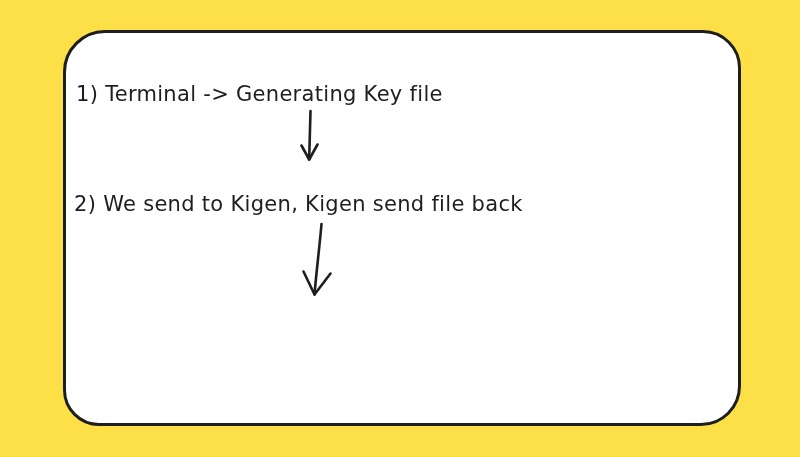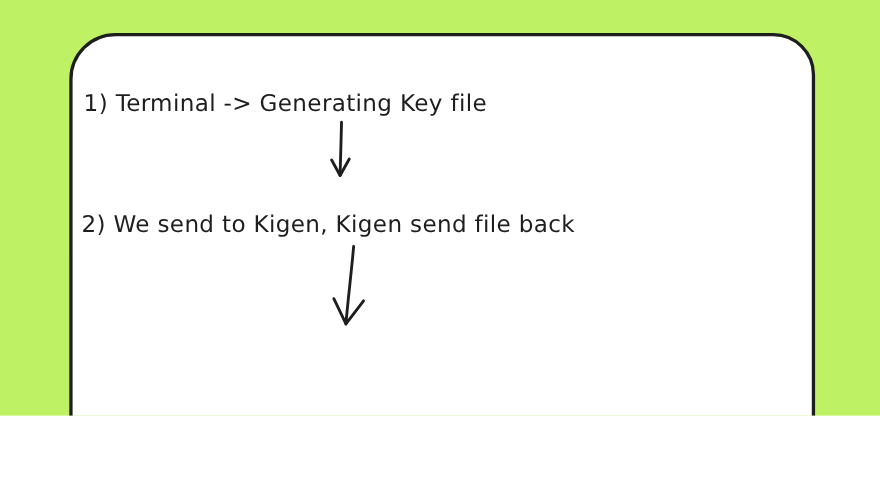--- a/index.html
+++ b/index.html
@@ -3,22 +3,22 @@
 <meta charset="utf-8">
 <style>
   html, body {
     margin: 0;
     padding: 0;
     background: #ffffff;
   }
   .canvas {
     position: relative;
     width: 800px;
-    height: 378px;
-    background: #bef264;
+    height: 457px;
+    background: #fde047;
     overflow: hidden;
     font-family: "DejaVu Sans", sans-serif;
   }
   .frame {
     position: absolute;
     left: 63px;
     top: 30px;
     width: 678px;
     height: 396px;
     border: 3.5px solid #1e1e1e;

